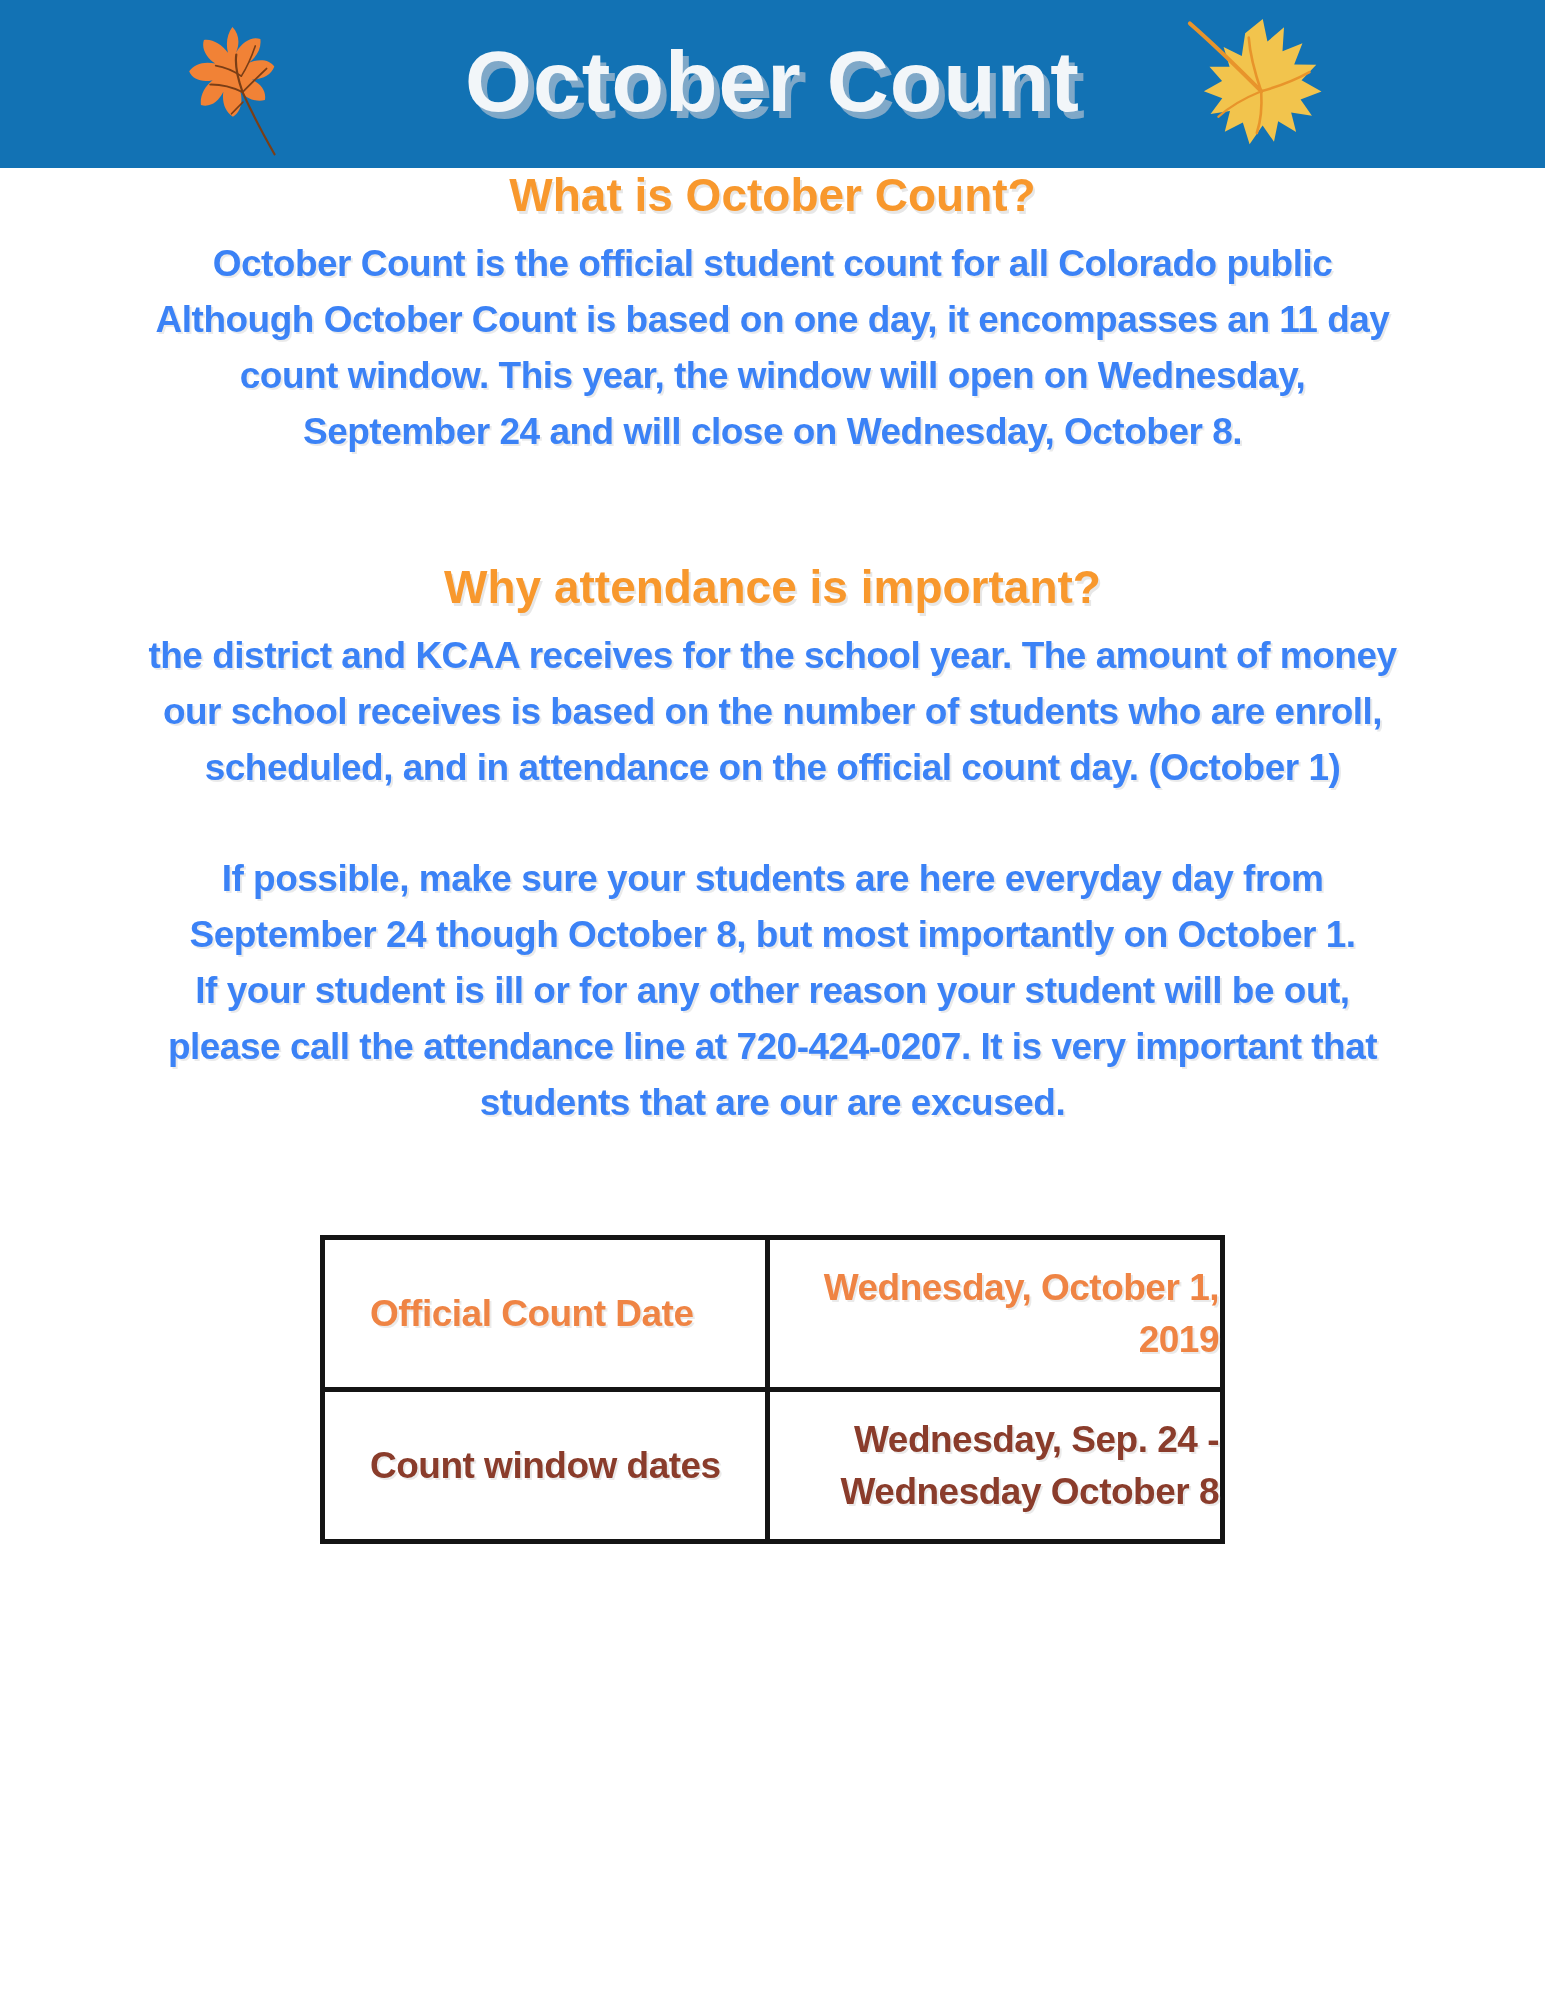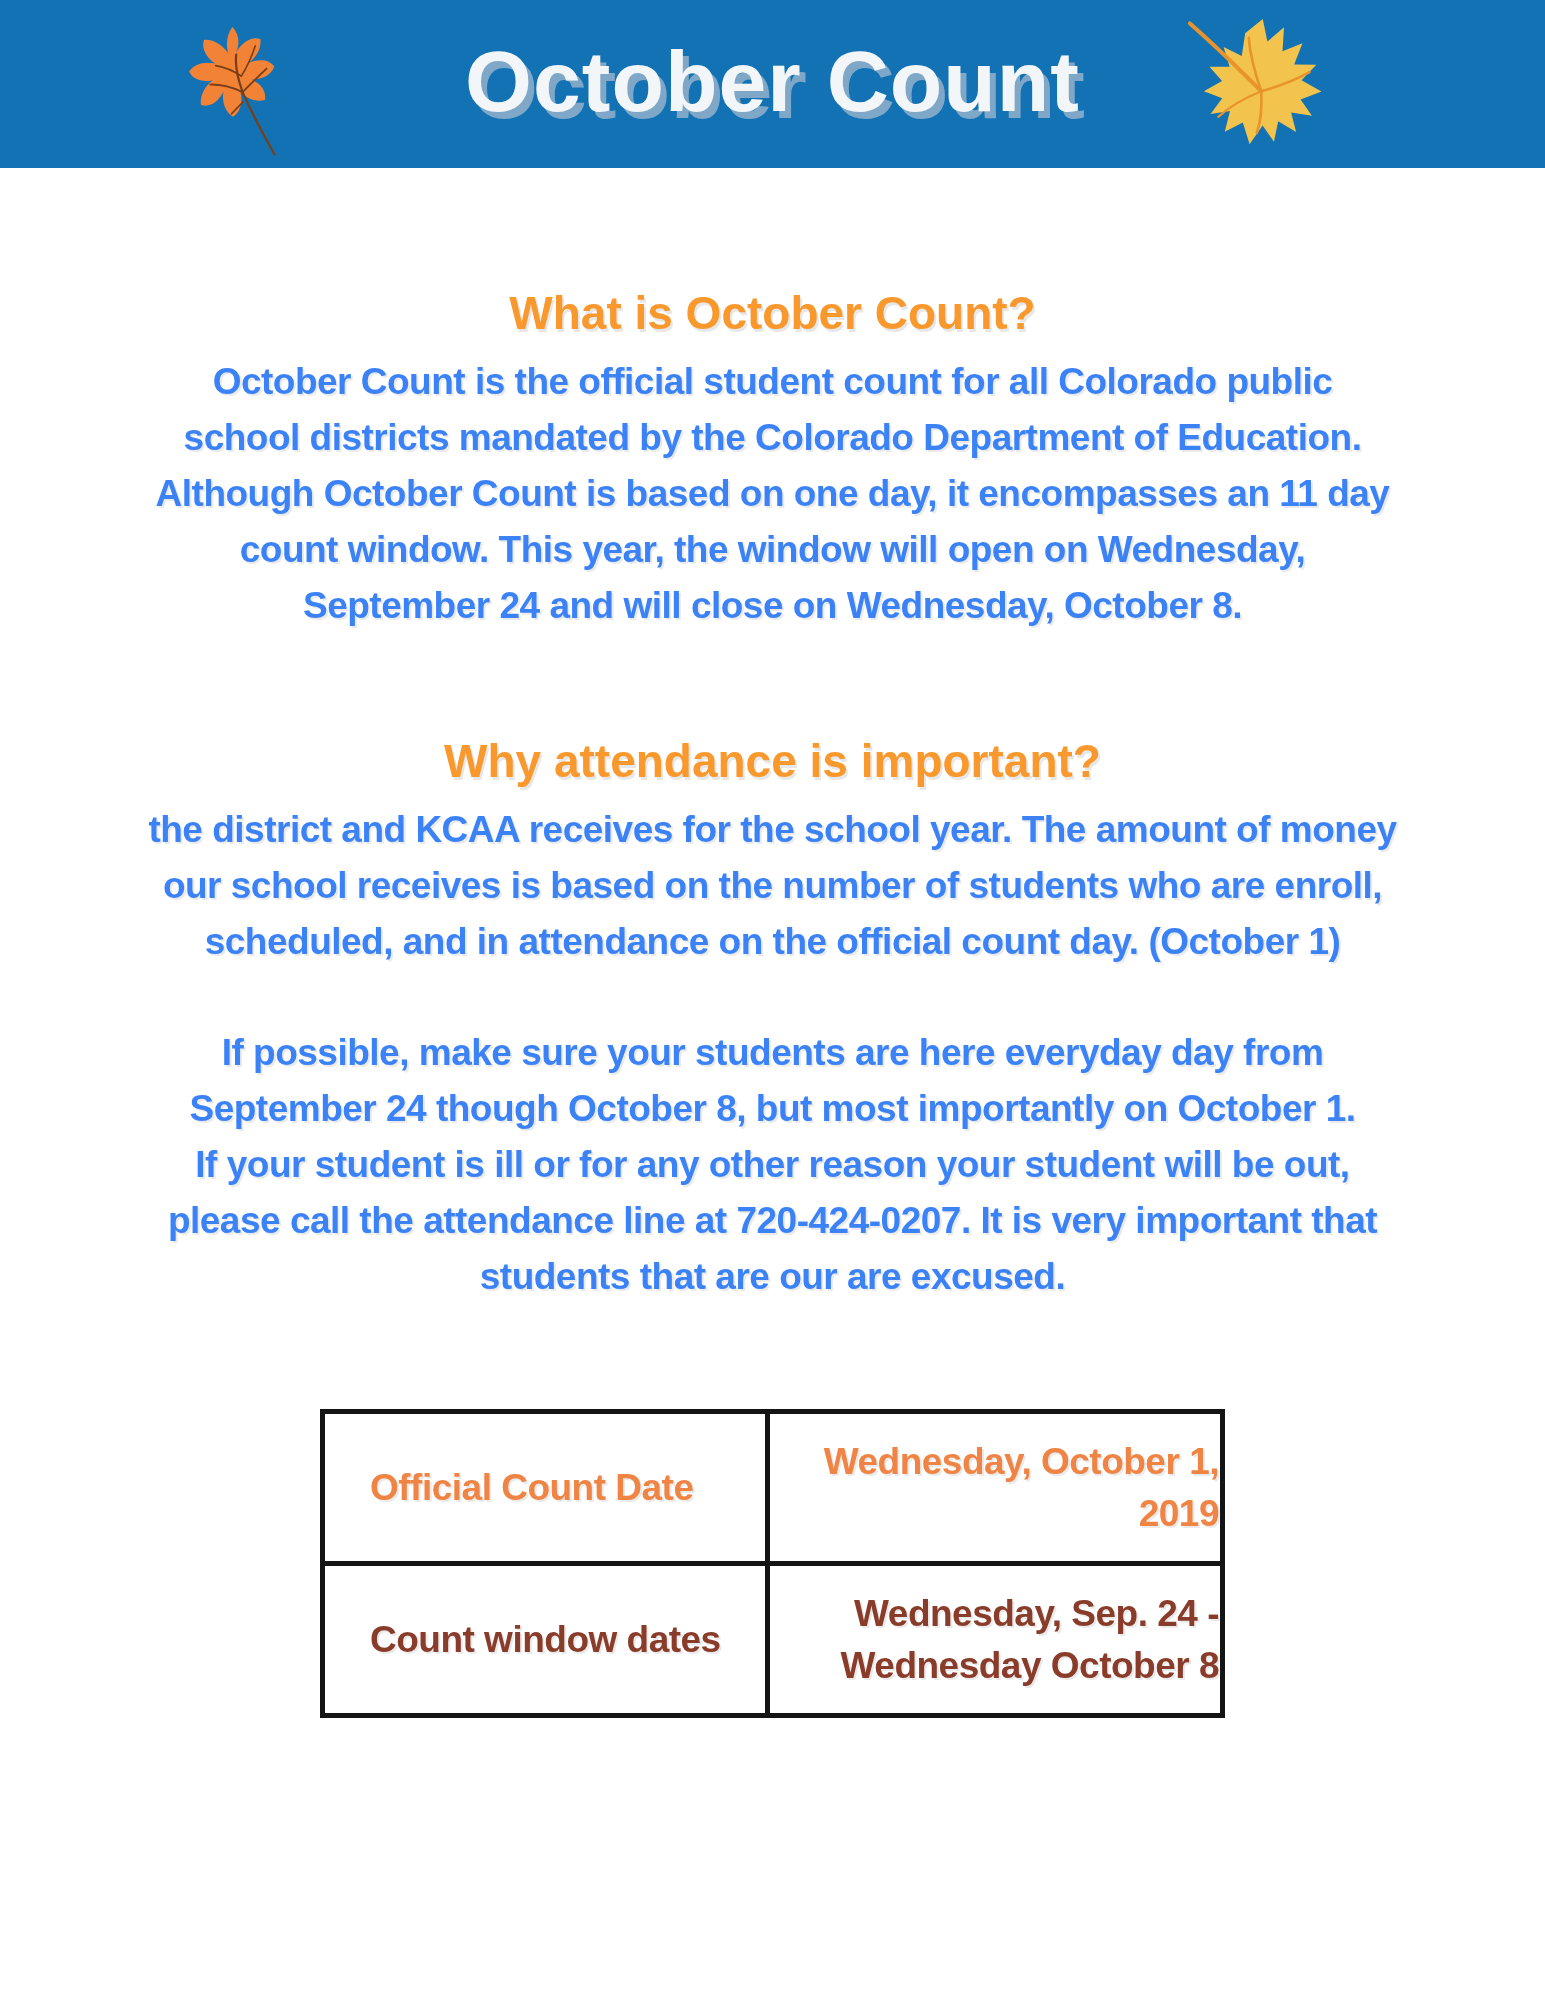--- a/index.html
+++ b/index.html
@@ -29,21 +29,21 @@
     font-weight: bold;
     letter-spacing: 1px;
     color: #F2F6F9;
     text-shadow: 6px 7px 0 #7FA8C8;
   }
   .leaf { position: absolute; }
   .leaf-left  { left: 168px; top: 18px; width: 150px; height: 150px; }
   .leaf-right { left: 1170px; top: 8px; width: 160px; height: 150px; }
 
   
-  .content { padding-top: 118px; text-align: center; }
+  .content { text-align: center; }
   .section { margin: 0 auto; }
   .section h2 {
     margin: 0 0 14px 0;
     font-size: 46px;
     font-weight: bold;
     color: #F8982D;
     text-shadow: 2px 3px 0 rgba(185,185,185,0.35);
   }
   .body-line {
     font-size: 37px;
@@ -127,21 +127,20 @@
       </g>
     </svg>
   </header>
 
   <main class="content">
 
     <section class="section">
       <h2>What is October Count?</h2>
       <div>
         <div class="body-line">October Count is the official student count for all Colorado public</div>
-        <div class="body-line">school districts mandated by the Colorado Department of Education.</div>
         <div class="body-line">Although October Count is based on one day, it encompasses an 11 day</div>
         <div class="body-line">count window. This year, the window will open on Wednesday,</div>
         <div class="body-line">September 24 and will close on Wednesday, October 8.</div>
       </div>
     </section>
 
     <div class="gap-a"></div>
 
     <section class="section">
       <h2>Why attendance is important?</h2>

